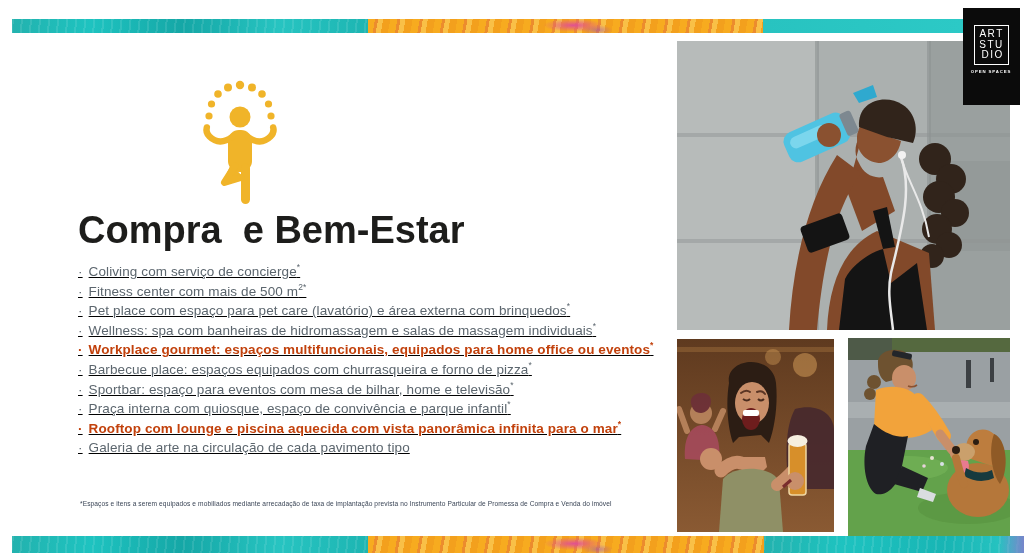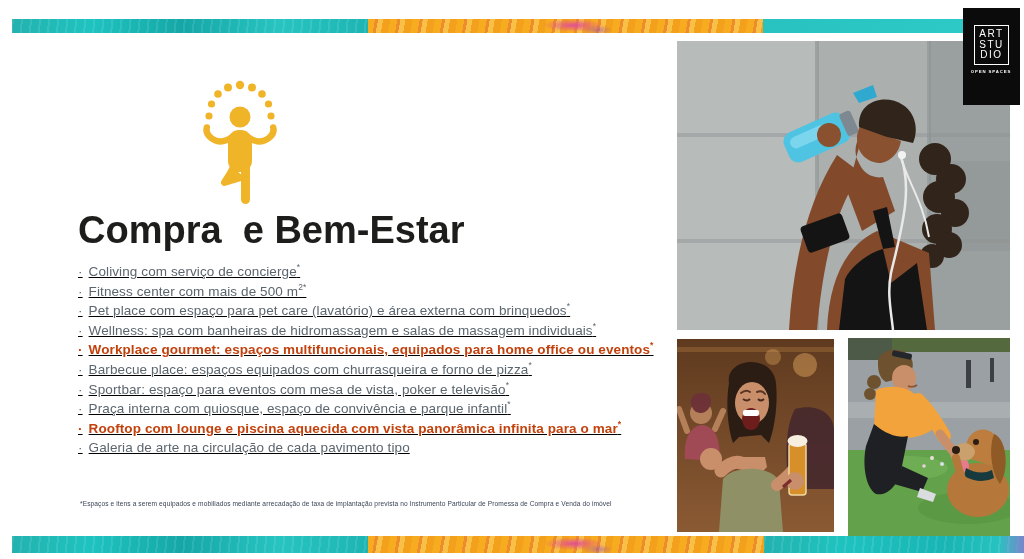--- a/index.html
+++ b/index.html
@@ -26,21 +26,21 @@
   .teal-end{
     background:
       linear-gradient(90deg, rgba(127,126,203,0) 90%, rgba(127,126,203,.9) 100%),
       repeating-linear-gradient(96deg, rgba(255,255,255,.10) 0 2px, rgba(255,255,255,0) 2px 9px),
       linear-gradient(90deg,#23b2ae,#1ec3c0 30%,#18b5b4 70%,#2cc9c6 100%);
   }
 
   
   .logo{position:absolute;left:963px;top:8px;width:57px;height:97px;background:#0b0b0b;z-index:8;
         display:flex;flex-direction:column;align-items:center;}
-  .logo-frame{margin-top:17px;border:1px solid #ffffff;padding:3px 4px;text-align:center;}
+  .logo-frame{margin-top:17px;border:1px solid #ffffff;padding:3px 4px;text-align:right;}
   .logo-frame span{display:block;color:#ffffff;font-size:10px;line-height:10.5px;letter-spacing:1.5px;}
   .logo-tag{color:#ffffff;font-size:6px;letter-spacing:1.2px;margin-top:4px;transform:scale(.72);
             transform-origin:center top;white-space:nowrap;font-weight:700;}
 
   
   .yoga{position:absolute;left:195px;top:76px;z-index:2;}
   .title{position:absolute;left:78px;top:210px;font-size:38px;line-height:40px;font-weight:700;
          color:#1d1d1b;letter-spacing:0;white-space:pre;z-index:2;}
   .amenities{position:absolute;left:78px;top:262px;z-index:2;text-decoration:underline;}
   .amenities ul{list-style:none;margin:0;padding:0;}
@@ -112,21 +112,21 @@
   <h1 class="title" style="margin:0">Compra  e Bem-Estar</h1>
 
   <div class="amenities">
     <ul>
       <li><span class="blt">·</span><span>Coliving com serviço de concierge</span><sup>*</sup></li>
       <li><span class="blt">·</span><span>Fitness center com mais de 500 m</span><sup>2*</sup></li>
       <li><span class="blt">·</span><span>Pet place com espaço para pet care (lavatório) e área externa com brinquedos</span><sup>*</sup></li>
       <li><span class="blt">·</span><span>Wellness: spa com banheiras de hidromassagem e salas de massagem individuais</span><sup>*</sup></li>
       <li class="em"><span class="blt">·</span><span>Workplace gourmet: espaços multifuncionais, equipados para home office ou eventos</span><sup>*</sup></li>
       <li><span class="blt">·</span><span>Barbecue place: espaços equipados com churrasqueira e forno de pizza</span><sup>*</sup></li>
-      <li><span class="blt">·</span><span>Sportbar: espaço para eventos com mesa de vista, poker e televisão</span><sup>*</sup></li>
+      <li><span class="blt">·</span><span>Sportbar: espaço para eventos com mesa de bilhar, home e televisão</span><sup>*</sup></li>
       <li><span class="blt">·</span><span>Praça interna com quiosque, espaço de convivência e parque infantil</span><sup>*</sup></li>
       <li class="em"><span class="blt">·</span><span>Rooftop com lounge e piscina aquecida com vista panorâmica infinita para o mar</span><sup>*</sup></li>
       <li><span class="blt">·</span><span>Galeria de arte na circulação de cada pavimento tipo</span><sup></sup></li>
     </ul>
   </div>
 
   <div class="disclaimer">*Espaços e itens a serem equipados e mobiliados mediante arrecadação de taxa de implantação prevista no Instrumento Particular de Promessa de Compra e Venda do imóvel</div>
 
   <div class="photo photo-athlete">
     <svg width="333" height="289" viewBox="0 0 333 289">

